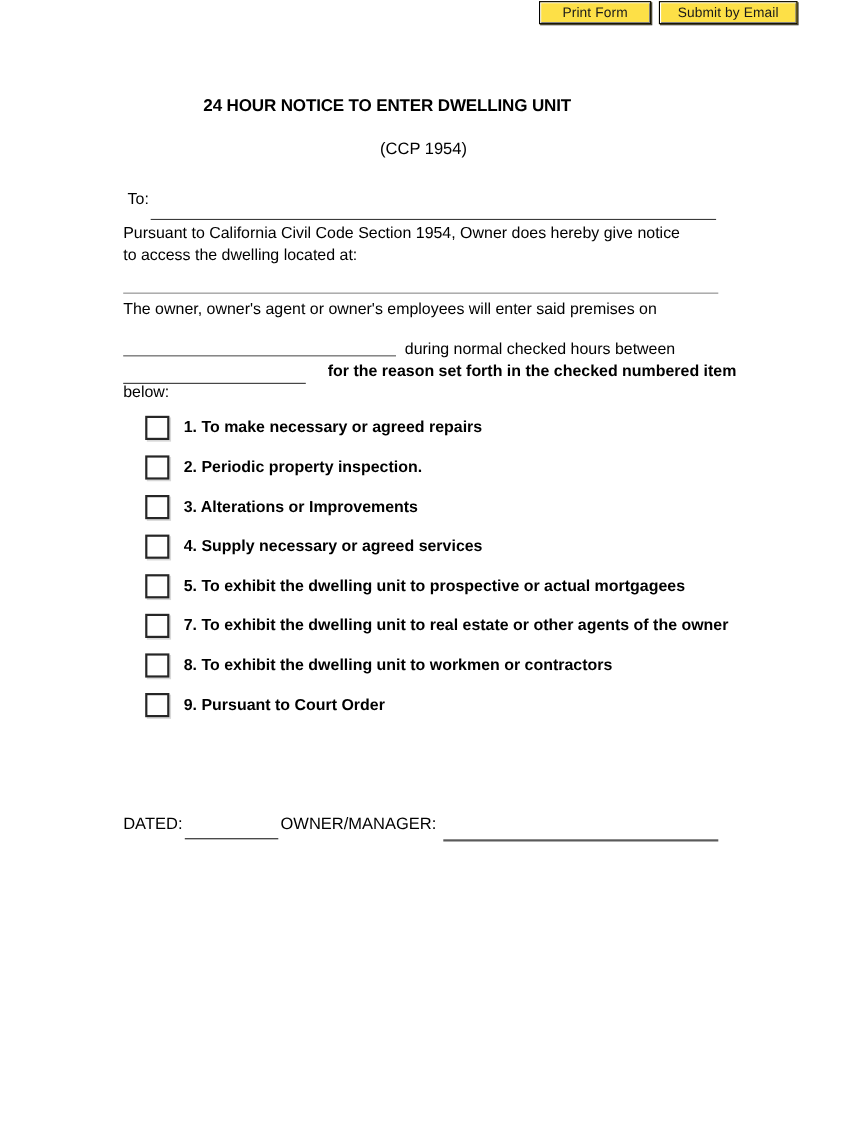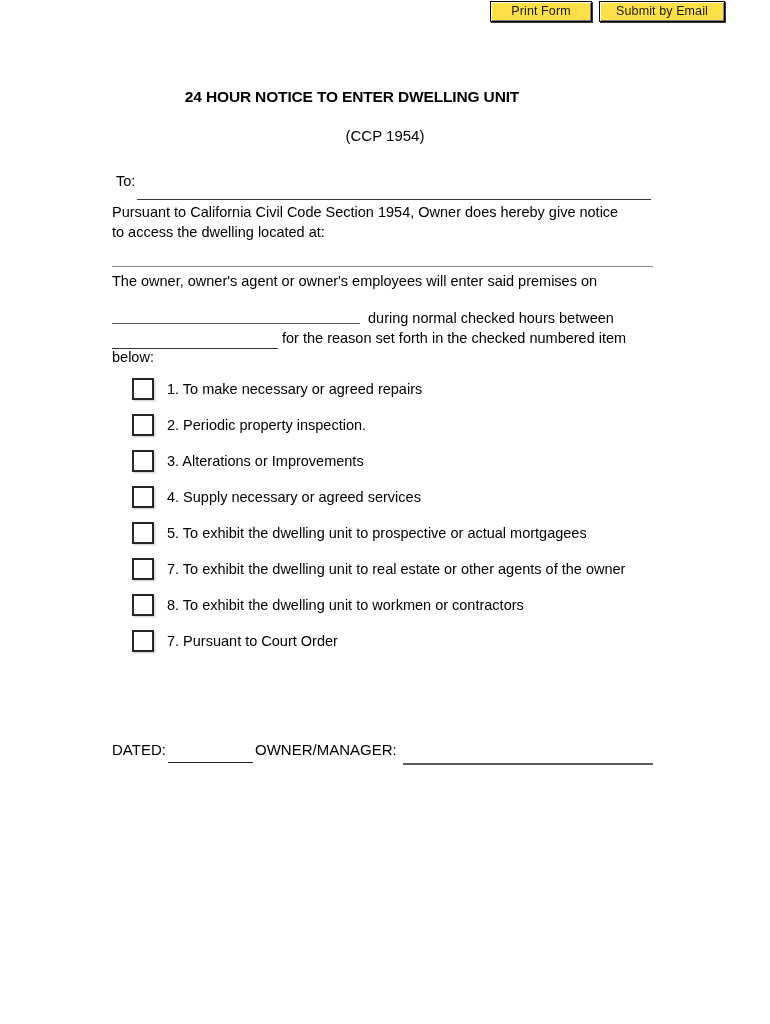--- a/index.html
+++ b/index.html
@@ -106,32 +106,33 @@
     position: absolute;
     left: 112px;
     top: 272px;
     width: 545px;
     font-size: 14.5px;
     line-height: 19px;
     font-family: "Liberation Sans", sans-serif;
   }
   .sec2-l1 { position: absolute; top: 0px;  left: 0; white-space: nowrap; }
   .sec2-l2 { position: absolute; top: 37px; left: 256px; white-space: nowrap; }
-  .sec2-l3 { position: absolute; top: 57px; left: 170px; white-space: nowrap; }
+  .sec2-l3 { position: absolute; top: 57px; left: 186px; white-space: nowrap; font-weight: bold; }
   .sec2-l4 { position: absolute; top: 76px; left: 0; white-space: nowrap; }
 
   .blank-a { top: 323px; left: 112px; width: 248px; height: 1px; background: #555; }
   .blank-b { top: 348px; left: 112px; width: 166px; height: 1px; background: #333; }
 
   
   .checklist {
     position: absolute;
     top: 378px;
     left: 132px;
     width: 600px;
+    font-weight: bold;
   }
   .check-row {
     position: relative;
     height: 36px;
   }
   .checkbox {
     position: absolute;
     left: 0;
     top: 0;
     width: 22px;
@@ -220,21 +221,21 @@
     <div class="check-row">
       <div class="checkbox"></div>
       <div class="check-label">7. To exhibit the dwelling unit to real estate or other agents of the owner</div>
     </div>
     <div class="check-row">
       <div class="checkbox"></div>
       <div class="check-label">8. To exhibit the dwelling unit to workmen or contractors</div>
     </div>
     <div class="check-row">
       <div class="checkbox"></div>
-      <div class="check-label">7. Pursuant to Court Order</div>
+      <div class="check-label">9. Pursuant to Court Order</div>
     </div>
   </div>
 
 <div class="footer">
   <span class="dated-label">DATED:</span>
   <span class="owner-label">OWNER/MANAGER:</span>
   <span class="dated-rule"></span>
   <span class="owner-rule"></span>
 </div>
 

